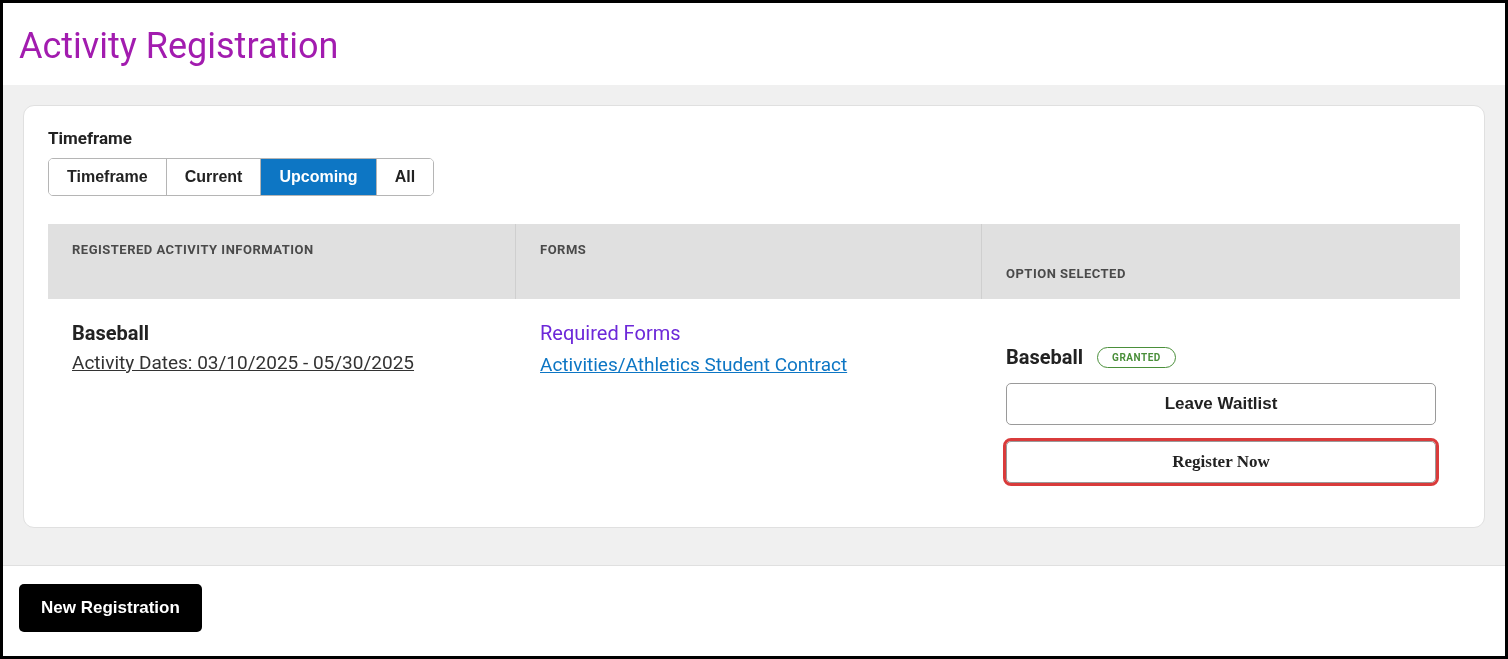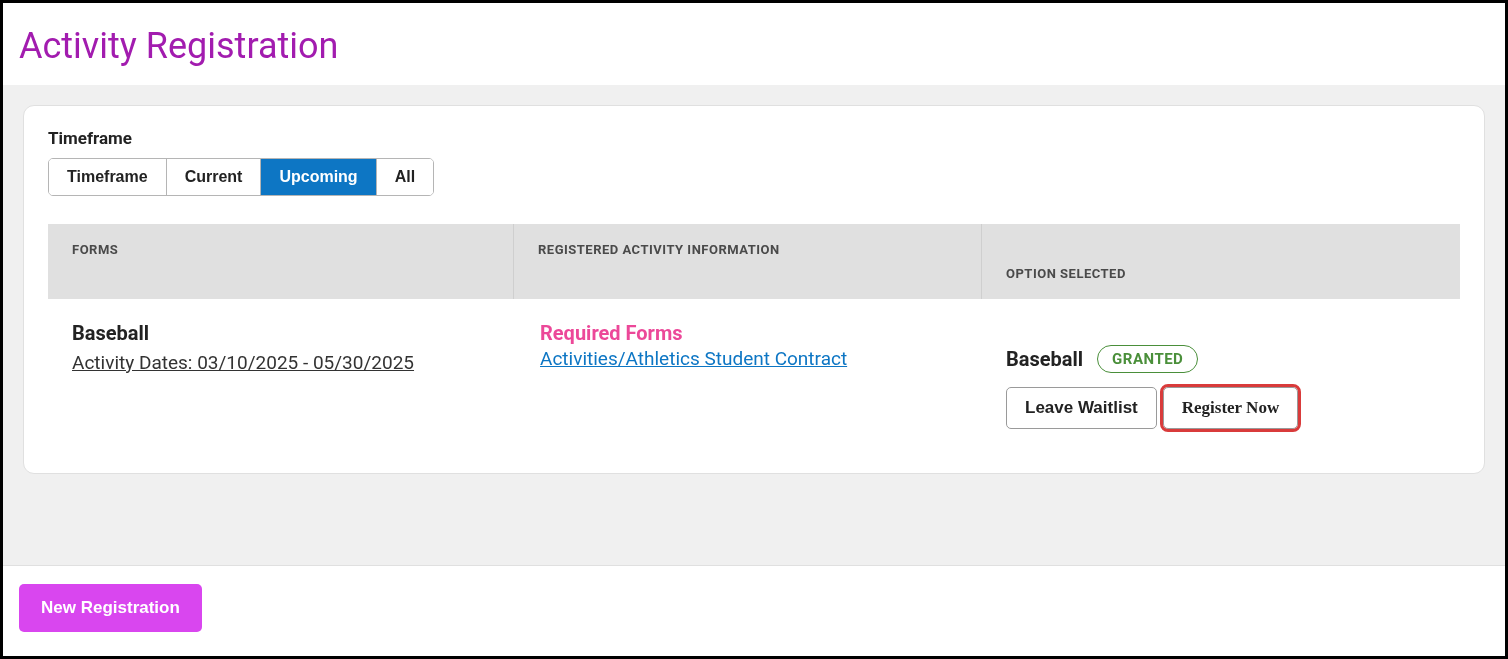--- a/index.html
+++ b/index.html
@@ -97,23 +97,23 @@
       color: #222;
       margin-bottom: 6px;
     }
     .activity-dates {
       font-size: 19px;
       color: #333;
       text-decoration: underline;
     }
     .forms-title {
       font-size: 20px;
-      font-weight: 700;
-      color: #ec4899;
-      margin-bottom: 2px;
+      font-weight: 400;
+      color: #6d28d9;
+      margin-bottom: 8px;
     }
     .form-link {
       font-size: 19px;
       color: #0d76c4;
       text-decoration: underline;
       cursor: pointer;
       margin-top: 32px;
     }
     .option-row {
       display: flex;
@@ -123,29 +123,30 @@
     }
     .option-name {
       font-size: 20px;
       font-weight: 700;
       color: #222;
     }
     .badge {
       display: inline-block;
       border: 1.5px solid #4a8f3a;
       color: #4a8f3a;
-      font-size: 15px;
+      font-size: 10px;
       font-weight: 700;
       letter-spacing: 0.5px;
       padding: 4px 14px;
       border-radius: 14px;
     }
     .btn-row {
       display: flex;
-      gap: 6px;
+      gap: 16px;
+      flex-direction: column;
     }
     .btn {
       background: #fff;
       border: 1px solid #9a9a9a;
       border-radius: 5px;
       padding: 10px 18px;
       font-size: 17px;
       font-weight: 600;
       color: #222;
       cursor: pointer;
@@ -155,21 +156,21 @@
       outline-offset: 0;
       font-family: Liberation Serif, serif;
     }
     .footer-bar {
       background: #fff;
       border-top: 1px solid #e0e0e0;
       padding: 18px 16px 24px;
       margin-top: auto;
     }
     .btn-primary {
-      background: #d946ef;
+      background: #000000;
       color: #fff;
       border: none;
       border-radius: 5px;
       padding: 14px 22px;
       font-size: 17px;
       font-weight: 600;
       cursor: pointer;
     }
     .spacer { flex: 1; }
   </style>
@@ -188,22 +189,22 @@
 
       <div class="seg-group">
         <button class="seg-btn">Timeframe</button>
         <button class="seg-btn">Current</button>
         <button class="seg-btn active">Upcoming</button>
         <button class="seg-btn">All</button>
       </div>
 
       <div class="table">
         <div class="thead">
+          <div class="th col1">REGISTERED ACTIVITY INFORMATION</div>
           <div class="th col2">FORMS</div>
-          <div class="th col1">REGISTERED ACTIVITY INFORMATION</div>
           <div class="th col3">OPTION SELECTED</div>
         </div>
 
         <div class="tbody-row">
           <div class="td col1">
             <div class="activity-name">Baseball</div>
             <div class="activity-dates">Activity Dates: 03/10/2025 - 05/30/2025</div>
           </div>
           <div class="td col2">
             <div class="forms-title">Required Forms</div>

